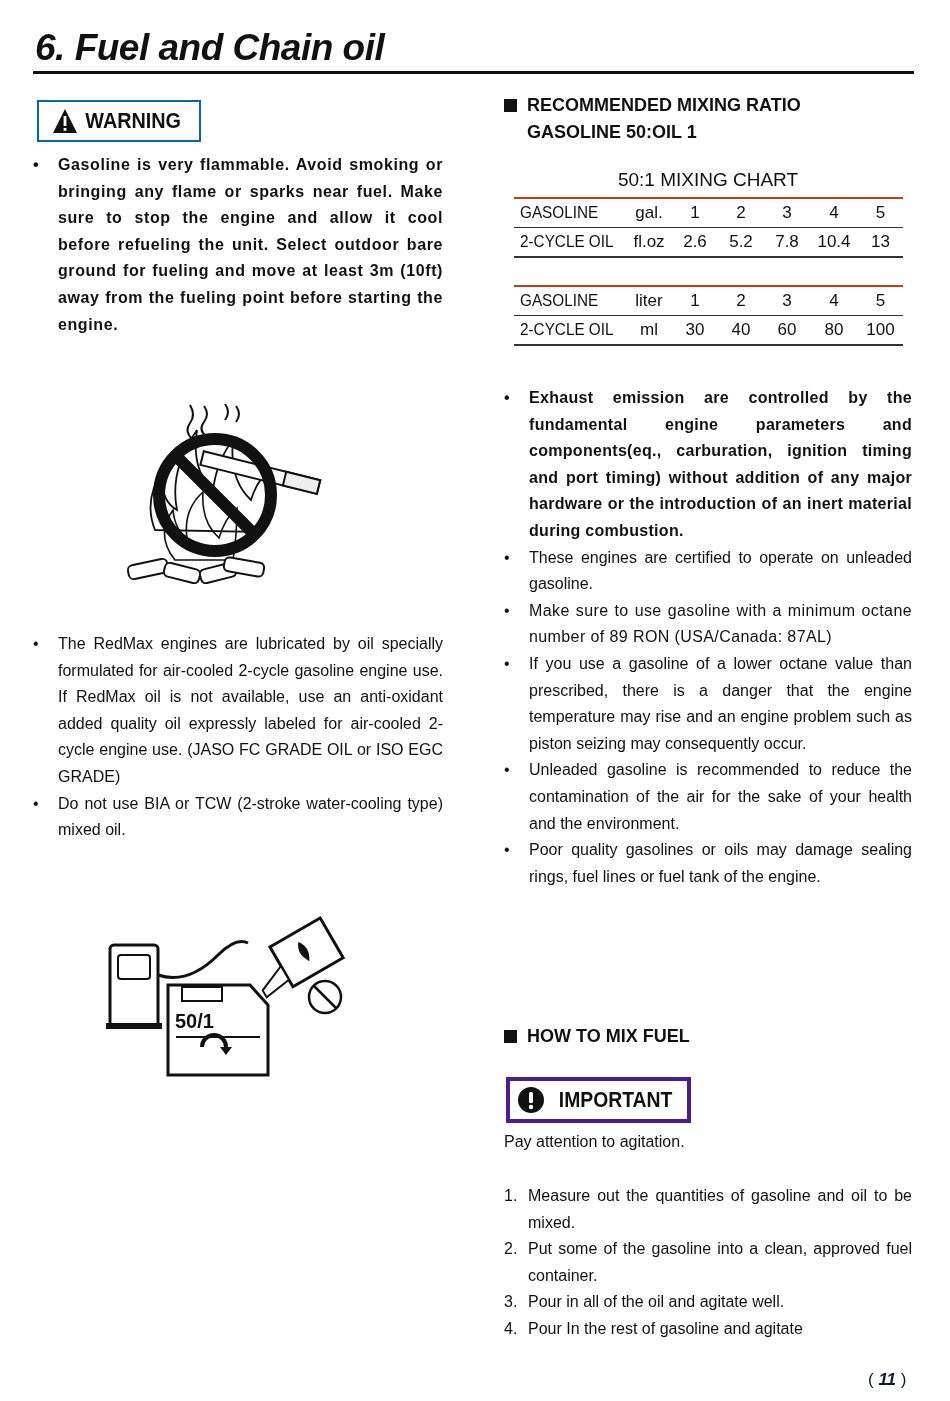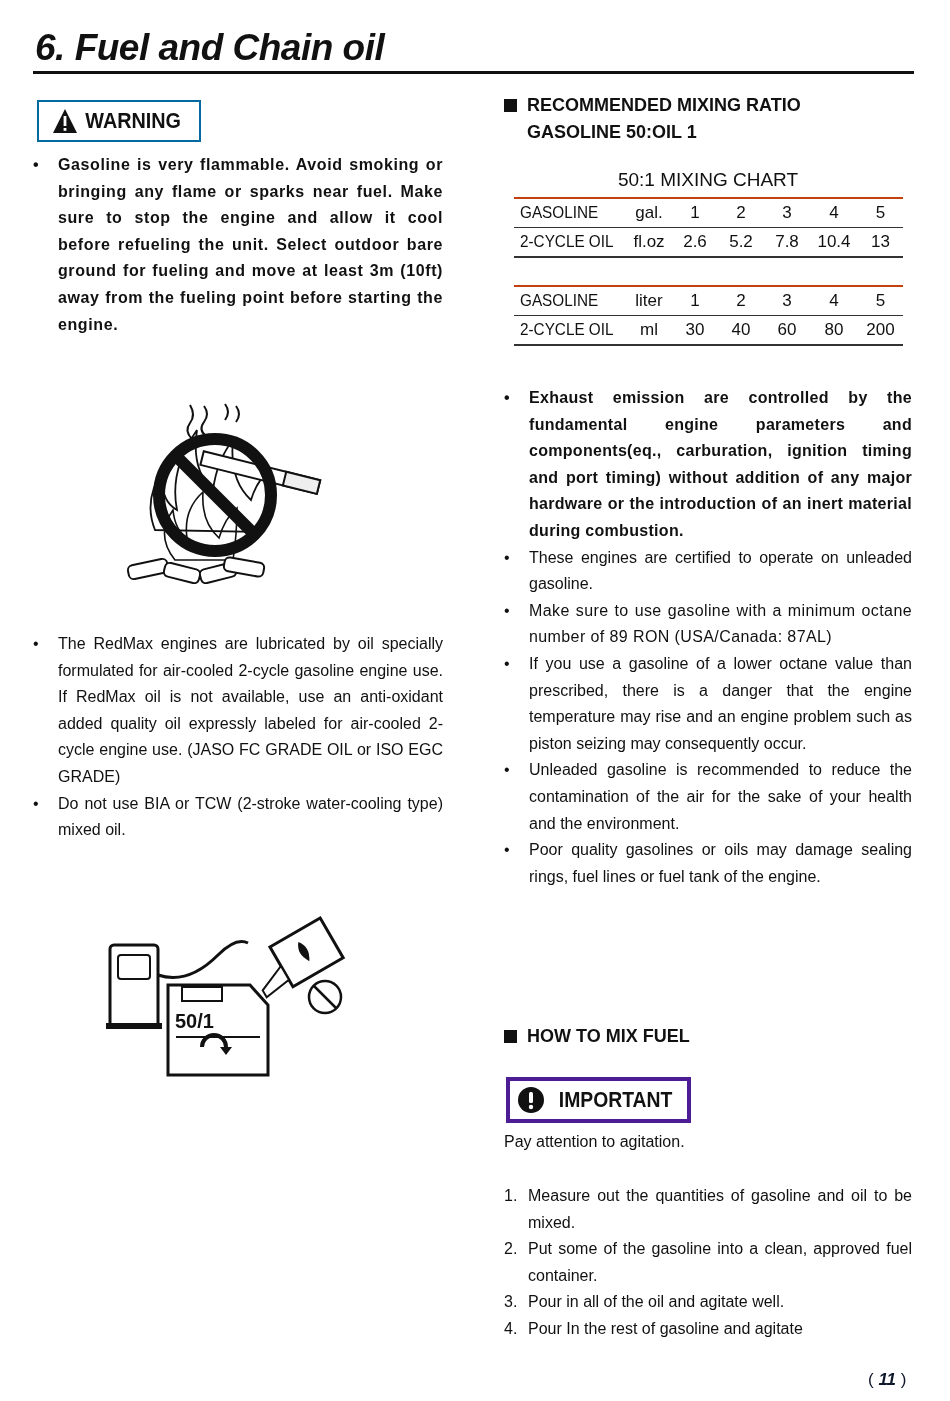--- a/index.html
+++ b/index.html
@@ -200,21 +200,21 @@
     <td>4</td>
     <td>5</td>
   </tr>
   <tr class="mid">
     <td class="lab"><span class="lab-inner">2-CYCLE OIL</span></td>
     <td>ml</td>
     <td>30</td>
     <td>40</td>
     <td>60</td>
     <td>80</td>
-    <td>200</td>
+    <td>100</td>
   </tr>
 </tbody>
   </table>
 
 <div class="abs col-right txt" style="top:385px;">
   <ul class="bl">
     <li class="bold" style="letter-spacing:0.3px;">Exhaust emission are controlled by the fundamental engine parameters and components(eq., carburation, ignition timing and port timing) without addition of any major hardware or the introduction of an inert material during combustion.</li>
     <li>These engines are certified to operate on unleaded gasoline.</li>
     <li style="letter-spacing:0.4px;">Make sure to use gasoline with a minimum octane number of 89 RON (USA/Canada: 87AL)</li>
     <li>If you use a gasoline of a lower octane value than prescribed, there is a danger that the engine temperature may rise and an engine problem such as piston seizing may consequently occur.</li>

